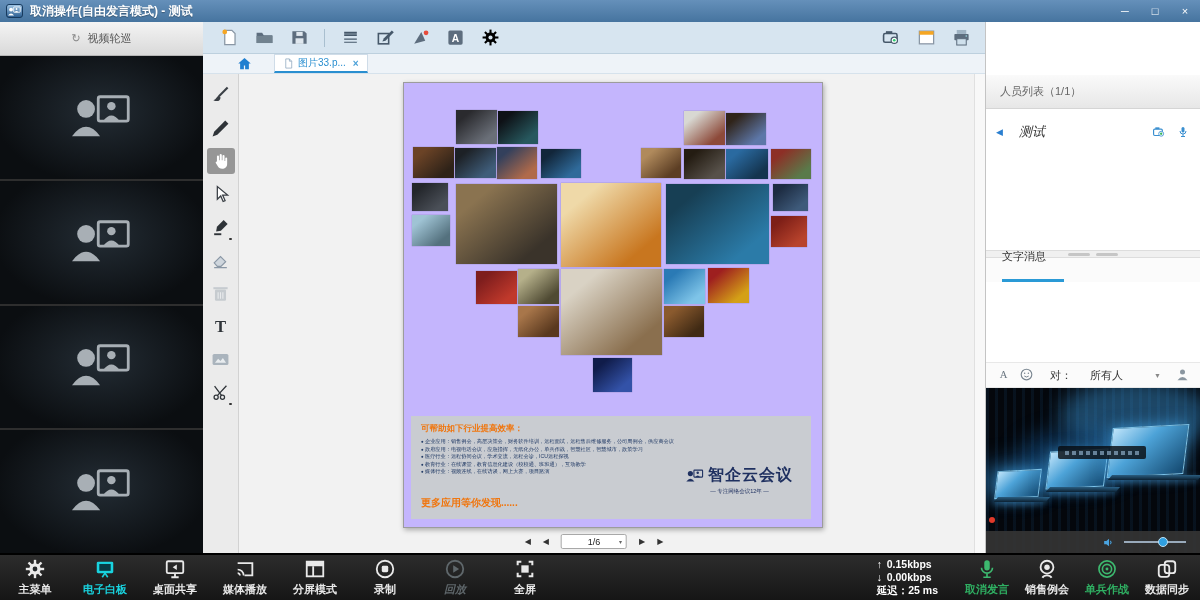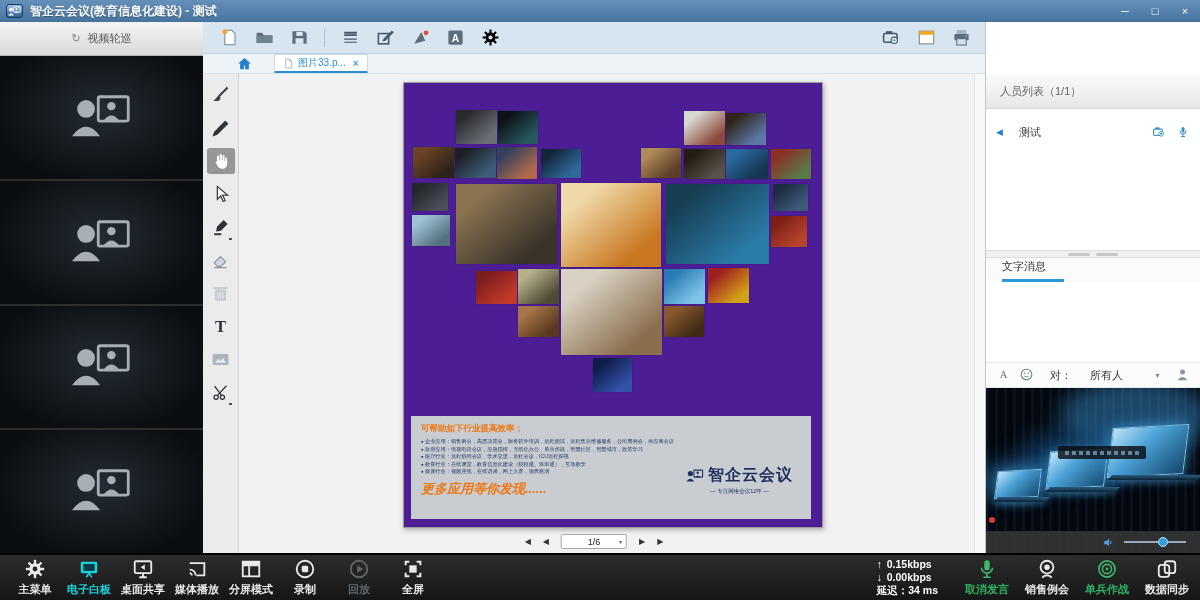--- a/index.html
+++ b/index.html
@@ -45,54 +45,54 @@
   .canvas { position:relative; flex:1; background:#f2f2f2; overflow:hidden; }
   .palette { position:absolute; left:0; top:0; bottom:0; width:36px; background:#ebebeb; border-right:1px solid #d2d2d2; display:flex; flex-direction:column; align-items:center; padding-top:5px; }
   .tool { position:relative; width:28px; height:33px; display:flex; align-items:center; justify-content:center; color:#3a3f45; }
   .tool svg { width:19px; height:19px; }
   .tool.active { background:#969696; border-radius:3px; height:26px; margin:3px 0 4px; color:#fff; }
   .tool.disabled { opacity:.45; }
   .sub-dot { position:absolute; right:3px; bottom:4px; width:2.5px; height:2.5px; background:#333; border-radius:50%; }
   .vscroll { position:absolute; right:0; top:0; bottom:0; width:11px; background:#f8f8f8; border-left:1px solid #e0e0e0; }
 
   
-  .doc { position:absolute; left:200px; top:8px; width:420px; height:446px; background:#4c1d95; border:1px solid #9c9c9c; box-shadow:1px 2px 5px rgba(0,0,0,.3); }
+  .doc { position:absolute; left:200px; top:8px; width:420px; height:446px; background:#c4b5fd; border:1px solid #9c9c9c; box-shadow:1px 2px 5px rgba(0,0,0,.3); }
   .collage { position:absolute; inset:0; }
   .tile { position:absolute; box-shadow:0 0 1px rgba(0,0,0,.4); }
   .infobox { position:absolute; left:7px; top:333px; width:400px; height:103px; background:#c9ccd1; padding:7px 10px 5px 10px; }
   .info-heading { color:#f0760f; font-size:8.5px; font-weight:bold; margin-bottom:3px; }
   .bullets { list-style:none; width:262px; }
   .bullets li { font-size:5.2px; line-height:6.6px; color:#1f3864; }
   .bullets li::before { content:"● "; font-size:4.5px; }
-  .info-more { color:#f0760f; font-size:13px; font-weight:bold; margin-top:4px;font-style:italic; }
+  .info-more { color:#f0760f; font-size:10px; font-weight:bold; margin-top:20px; }
   .doc-logo { position:absolute; right:18px; bottom:24px; text-align:center; }
   .doc-logo-row { display:flex; align-items:center; gap:4px; justify-content:center; }
   .doc-logo-row svg { width:18px; height:13px; color:#1f3060; }
   .doc-logo-name { font-family:"Liberation Serif","DejaVu Serif",serif; color:#1f3060; font-size:16px; font-weight:bold; letter-spacing:1px; }
   .doc-logo-sub { color:#1f3060; font-size:5.5px; margin-top:2px; }
 
   .pager { position:absolute; bottom:4px; left:50%; transform:translateX(-50%); display:flex; align-items:center; gap:12px; }
   .pg-arrow { color:#333; font-size:8px; }
   .page-box { width:66px; height:15px; background:#fff; border:1px solid #a8a8a8; border-radius:2px; display:flex; align-items:center; justify-content:center; position:relative; }
   .page-box .pg-label { font-size:9px; color:#222; }
   .page-box .pg-caret { position:absolute; right:4px; font-size:6px; color:#666; }
 
   
   .rightpanel { width:215px; background:#fff; border-left:1px solid #c4c4c4; display:flex; flex-direction:column; flex:0 0 auto;justify-content:flex-end; }
   .panel-header { height:34px; background:linear-gradient(#fafafa,#e7e7e7); border-bottom:1px solid #d5d5d5; display:flex; align-items:center; padding-left:14px; color:#666; font-size:11px; flex:0 0 auto; }
   .roster { height:141px; flex:0 0 auto; }
   .user-row { display:flex; align-items:center; height:34px; padding:0 10px 0 10px; margin-top:6px; }
   .tri { color:#2a7fd0; font-size:9px; }
-  .user-name { margin-left:16px; font-size:11px; color:#333; }
+  .user-name { margin-left:16px; font-size:13px; color:#333;font-style:italic; }
   .user-icons { margin-left:auto; display:flex; gap:9px; align-items:center; }
   .user-icons svg { width:14px; height:12px; }
   .splitter { height:8px; background:#f0f0f0; border-top:1px solid #ddd; border-bottom:1px solid #ddd; display:flex; gap:6px; align-items:center; justify-content:center; flex:0 0 auto; }
   .splitter i { width:22px; height:3px; background:#c6c6c6; border-radius:2px; }
   .chat-tab { height:24px; flex:0 0 auto; background:#fbfbfb; display:flex; align-items:flex-end; }
-  .chat-tab-inner { margin-left:16px; font-size:11px; color:#333; padding-bottom:5px; border-bottom:3px solid #2a9ad6; width:62px; }
+  .chat-tab-inner { margin-left:16px; font-size:11px; color:#333; padding-bottom:15px; border-bottom:3px solid #2a9ad6; width:62px; }
   .chat-msgs { height:80px; background:#fff; flex:0 0 auto; }
   .chat-toolbar { height:26px; flex:0 0 auto; background:#fbfbfb; border-top:1px solid #e8e8e8; border-bottom:1px solid #e8e8e8; display:flex; align-items:center; padding:0 10px; font-size:11px; color:#333; }
   .chat-toolbar .icon svg { width:15px; height:15px; }
   .ct-to { margin-left:16px; }
   .ct-aud { margin-left:18px; }
   .ct-caret { margin-left:auto; color:#888; font-size:7px; }
   .ct-person { margin-left:14px; }
   .chat-input { height:53px; flex:0 0 auto; background:#fff; position:relative; }
   .send-btn { position:absolute; right:10px; bottom:12px; color:#7f96a8; font-size:11px; }
   .send-caret { position:absolute; right:14px; bottom:2px; color:#999; font-size:7px; }
@@ -110,49 +110,49 @@
   .vid-caption { position:absolute; left:72px; top:58px; width:88px; height:13px; background:rgba(8,10,14,.8); border-radius:2px; }
   .vid-caption::before { content:""; display:block; margin:4.5px 7px; height:4px; background:repeating-linear-gradient(90deg, rgba(170,205,235,.55) 0 4px, transparent 4px 7px); }
   .rec-dot { position:absolute; left:3px; bottom:30px; width:6px; height:6px; border-radius:50%; background:#e03a2a; }
   .vid-controls { position:absolute; left:0; right:0; bottom:0; height:22px; background:rgba(52,52,52,.92); display:flex; align-items:center; justify-content:flex-end; padding-right:14px; gap:8px; }
   .vid-controls svg { width:15px; height:13px; }
   .vol-track { position:relative; width:62px; height:2px; background:#9ab; }
   .vol-thumb { position:absolute; left:55%; top:-4px; width:10px; height:10px; border-radius:50%; background:#2f9fe0; border:1px solid #bfe0f2; }
 
   
   .bottombar { height:47px; flex:0 0 auto; background:linear-gradient(#2c2c2c,#161616); border-top:2px solid #000; display:flex; align-items:center; padding:0 10px 0 12px; }
-  .bb-group { display:flex; gap:8px; }
+  .bb-group { display:flex; gap:24px; }
   .bb-group.right { gap:14px; }
   .bb-item { display:flex; flex-direction:column; align-items:center; gap:2px; min-width:46px; color:#e9e9e9; }
   .bb-item .icon { height:22px; display:flex; align-items:center; }
   .bb-item svg { width:22px; height:22px; }
   .bb-item .bb-label { font-size:11px; font-weight:bold; }
   .bb-item.active { color:#19d3df; }
-  .bb-item.disabled { color:#5f676b; }
+  .bb-item.disabled { color:#5f676b;font-style:italic; }
   .bb-item.green { color:#3db96f; }
   .bb-item.green .bb-label { color:#2faf62; }
   .bb-stats { margin-left:auto; margin-right:26px; color:#fff; font-size:10.5px; font-weight:bold; line-height:13px; white-space:nowrap; }
   .bb-stats .arr { display:inline-block; width:10px; }
 </style>
 </head>
 <body>
 
 <div class="app">
 
   <div class="titlebar">
     <span class="app-logo">
       <svg viewBox="0 0 64 48">
           <rect x="28" y="4" width="32" height="26" rx="2" fill="none" stroke="currentColor" stroke-width="4"></rect>
           <circle cx="42" cy="14" r="4.5" fill="currentColor"></circle>
           <path d="M33 30q9-12 18 0z" fill="currentColor"></path>
           <circle cx="15" cy="17" r="9.5" fill="currentColor"></circle>
           <path d="M0 46q15-20 30 0z" fill="currentColor"></path>
         </svg>
     </span>
-    <span class="title">智企云会议(教育信息化建设) - 测试</span>
+    <span class="title">取消操作(自由发言模式) - 测试</span>
     <div class="win-controls">
       <span class="win-btn">─</span>
       <span class="win-btn">□</span>
       <span class="win-btn">×</span>
     </div>
   </div>
 
   <div class="content">
 
     <aside class="sidebar">
@@ -618,21 +618,21 @@
               <path d="M4 8V4h4M16 4h4v4M20 16v4h-4M8 20H4v-4" fill="none" stroke="currentColor" stroke-width="2.2"></path>
               <rect x="8" y="8" width="8" height="8" fill="currentColor"></rect>
             </svg>
           </span>
           <span class="bb-label">全屏</span>
         </div>
       </div>
     <div class="bb-stats">
       <div><span class="arr">↑</span><span>0.15kbps</span></div>
       <div><span class="arr">↓</span><span>0.00kbps</span></div>
-      <div>延迟：34 ms</div>
+      <div>延迟：25 ms</div>
     </div>
     <div class="bb-group right" id="bbRight">
         <div class="bb-item green">
           <span class="icon">
             <svg viewBox="0 0 24 24">
               <rect x="9" y="2.5" width="6" height="11" rx="3" fill="currentColor"></rect>
               <path d="M6 10.5a6 6 0 0012 0M12 16.5v4M8 21h8" stroke="currentColor" stroke-width="1.8" fill="none"></path>
             </svg>
           </span>
           <span class="bb-label">取消发言</span>

